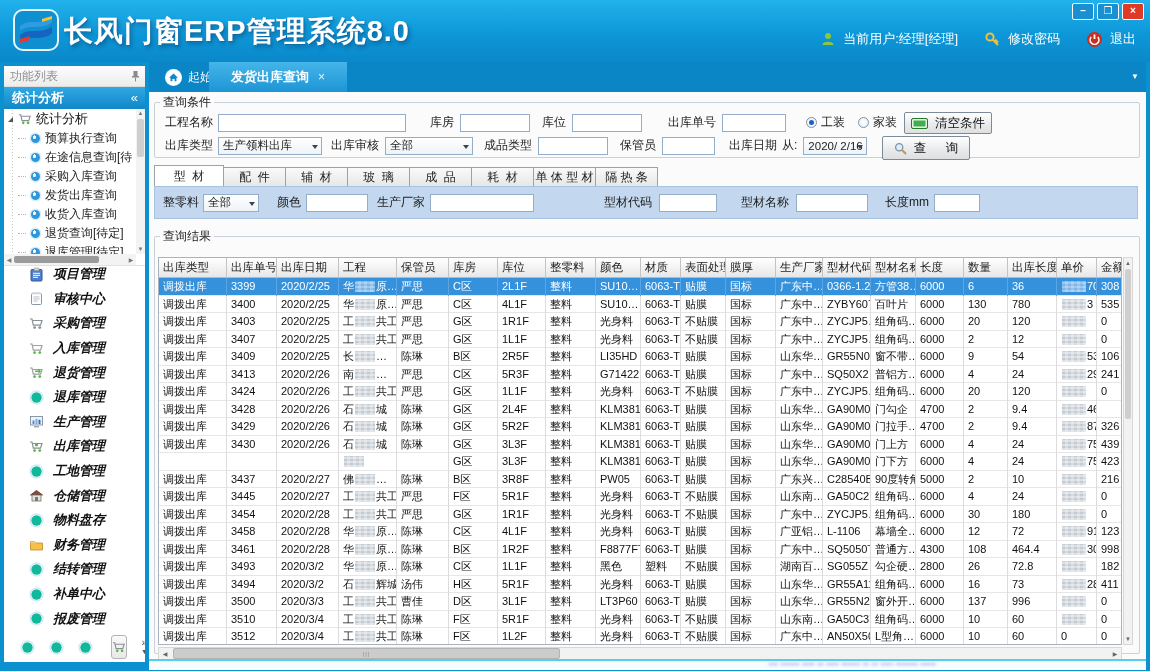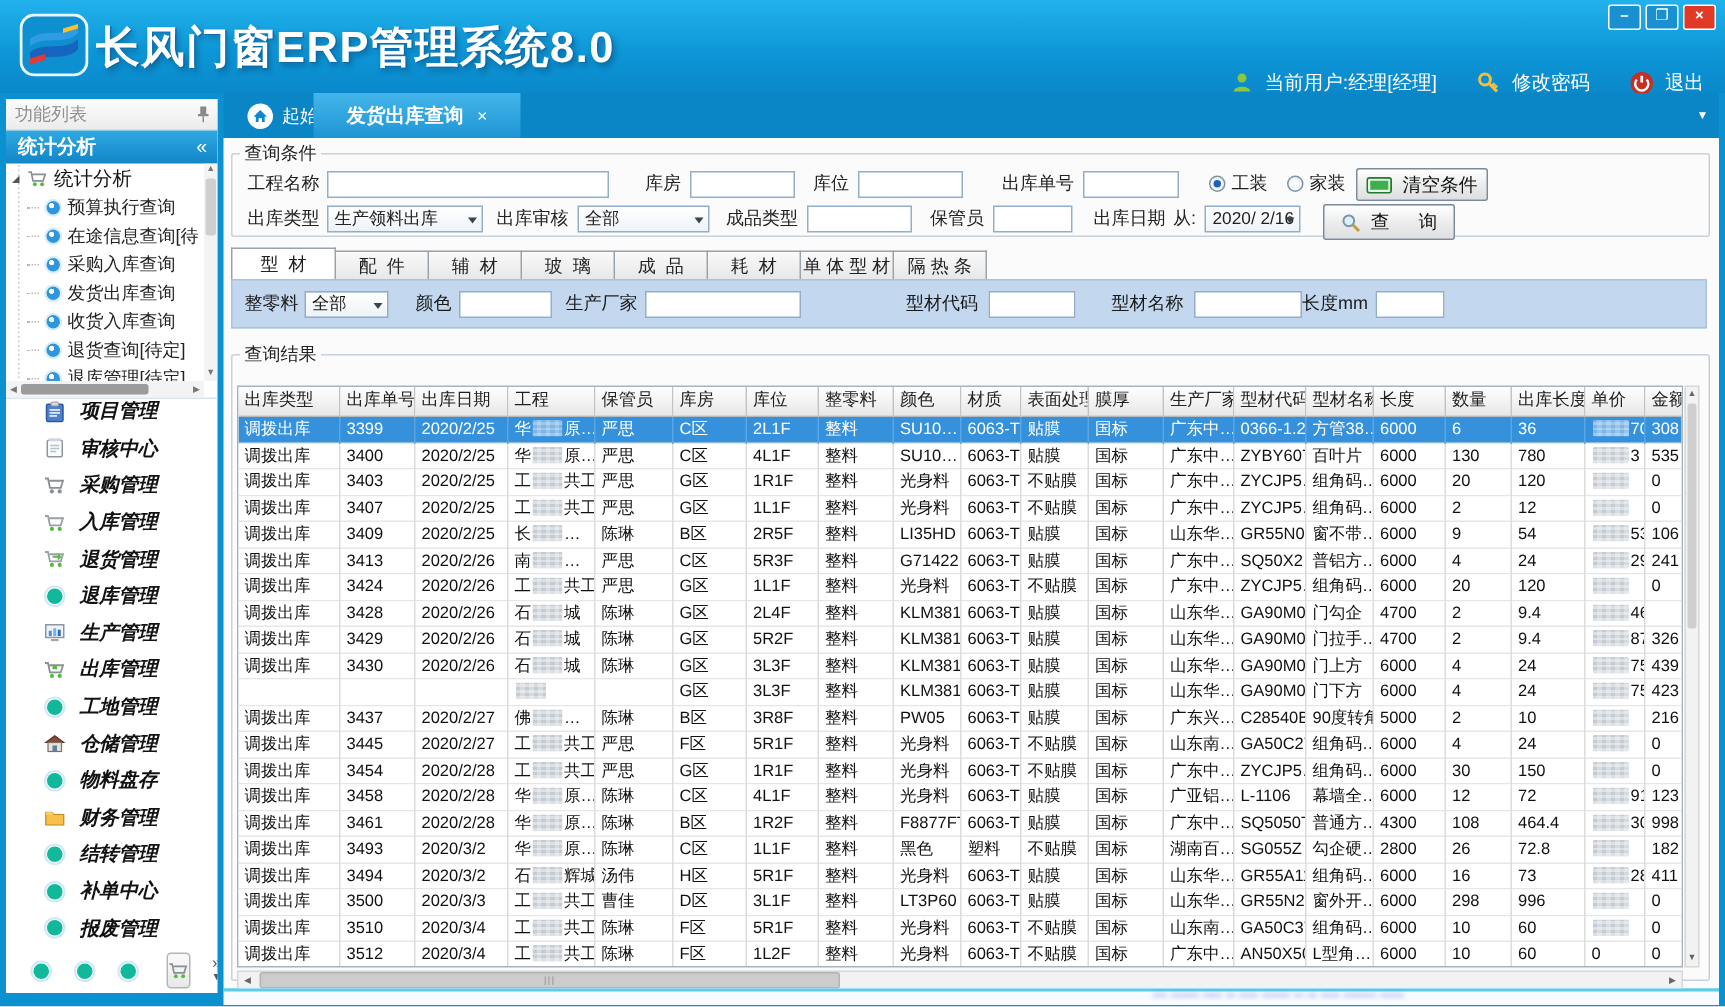--- a/index.html
+++ b/index.html
@@ -8,21 +8,21 @@
   
   #titlebar{position:absolute;left:0;top:0;width:1150px;height:62px;
             background:linear-gradient(180deg,#22b2ec 0%,#0d97d8 55%,#0a88ca 100%);}
   .logo{position:absolute;left:13px;top:9px;}
   .app-title{position:absolute;left:64px;top:12px;font-size:29px;font-weight:bold;color:#fff;
              letter-spacing:1px;text-shadow:1px 1px 0 #0d6ca8,2px 3px 4px rgba(0,30,60,.35);}
   .win-btns{position:absolute;right:6px;top:3px;display:flex;gap:3px;}
   .win-btn{width:20px;height:15px;border:1px solid #fff;border-radius:2px;background:#1990d2;
            color:#fff;font-size:10px;line-height:13px;text-align:center;font-weight:bold;cursor:default;}
   .win-btn.close{background:#e03a26;}
-  .user-strip{position:absolute;right:14px;top:46px;display:flex;align-items:center;gap:7px;
+  .user-strip{position:absolute;right:14px;top:30px;display:flex;align-items:center;gap:7px;
               color:#fff;font-size:13px;}
   .user-strip .gap{width:12px;}
   
   #sidebar{position:absolute;left:4px;top:66px;width:141px;height:596px;background:#fff;overflow:hidden;}
   .func-title{height:20px;background:linear-gradient(#fdfdfd,#ececec);color:#8f8f8f;font-size:12px;
               line-height:20px;padding-left:6px;border-bottom:1px solid #dcdcdc;position:relative;}
   .pin{position:absolute;right:5px;top:4px;}
   .section-head{height:22px;background:linear-gradient(#2fa9e2,#1186c8);color:#fff;font-size:13px;
                 font-weight:bold;line-height:22px;padding-left:8px;position:relative;}
   .section-collapse{position:absolute;right:7px;top:0;font-weight:normal;font-size:13px;cursor:default;}
@@ -483,21 +483,21 @@
         <i class="car"></i>
       </div>
       <label style="margin-left:18px">颜色</label>
       <input class="inp" style="width: 62px; margin-left: 5px;" value="">
       <label style="margin-left:9px">生产厂家</label>
       <input class="inp" style="width: 104px; margin-left: 5px;" value="">
       <label style="margin-left:70px">型材代码</label>
       <input class="inp" style="width: 58px; margin-left: 7px;" value="">
       <label style="margin-left:24px">型材名称</label>
       <input class="inp" style="width: 72px; margin-left: 7px;" value="">
-      <label style="margin-left:0">长度mm</label>
+      <label style="margin-left:17px">长度mm</label>
       <input class="inp" style="width: 46px; margin-left: 5px;" value="">
     </div>
 
     <fieldset class="rbox">
       <legend>查询结果</legend>
       <div class="grid">
         <div class="ghead" id="ghead">
             <div class="gh" style="width: 68px;">出库类型</div>
             <div class="gh" style="width: 50px;">出库单号</div>
             <div class="gh" style="width: 62px;">出库日期</div>
@@ -817,21 +817,21 @@
               <div class="gc" style="width: 50px;">整料</div>
               <div class="gc" style="width: 45px;">光身料</div>
               <div class="gc" style="width: 40px;">6063-T5</div>
               <div class="gc" style="width: 45px;">不贴膜</div>
               <div class="gc" style="width: 50px;">国标</div>
               <div class="gc" style="width: 47px;">广东中…</div>
               <div class="gc" style="width: 48px;">ZYCJP5…</div>
               <div class="gc" style="width: 45px;">组角码…</div>
               <div class="gc" style="width: 48px;">6000</div>
               <div class="gc" style="width: 44px;">30</div>
-              <div class="gc" style="width: 49px;">150</div>
+              <div class="gc" style="width: 49px;">180</div>
               <div class="gc" style="width: 40px;"><span class="mosaic w-price"></span></div>
               <div class="gc" style="width: 34px;">0</div>
             </div>
             <div class="grow">
               <div class="gc" style="width: 68px;">调拨出库</div>
               <div class="gc" style="width: 50px;">3458</div>
               <div class="gc" style="width: 62px;">2020/2/28</div>
               <div class="gc" style="width: 58px;">华<span class="mosaic w-proj"></span>原…</div>
               <div class="gc" style="width: 52px;">陈琳</div>
               <div class="gc" style="width: 49px;">C区</div>
@@ -926,21 +926,21 @@
               <div class="gc" style="width: 48px;">3L1F</div>
               <div class="gc" style="width: 50px;">整料</div>
               <div class="gc" style="width: 45px;">LT3P60</div>
               <div class="gc" style="width: 40px;">6063-T5</div>
               <div class="gc" style="width: 45px;">贴膜</div>
               <div class="gc" style="width: 50px;">国标</div>
               <div class="gc" style="width: 47px;">山东华…</div>
               <div class="gc" style="width: 48px;">GR55N26</div>
               <div class="gc" style="width: 45px;">窗外开…</div>
               <div class="gc" style="width: 48px;">6000</div>
-              <div class="gc" style="width: 44px;">298</div>
+              <div class="gc" style="width: 44px;">137</div>
               <div class="gc" style="width: 49px;">996</div>
               <div class="gc" style="width: 40px;"><span class="mosaic w-price"></span></div>
               <div class="gc" style="width: 34px;">0</div>
             </div>
             <div class="grow">
               <div class="gc" style="width: 68px;">调拨出库</div>
               <div class="gc" style="width: 50px;">3510</div>
               <div class="gc" style="width: 62px;">2020/3/4</div>
               <div class="gc" style="width: 58px;">工<span class="mosaic w-proj"></span>共工程</div>
               <div class="gc" style="width: 52px;">陈琳</div>

